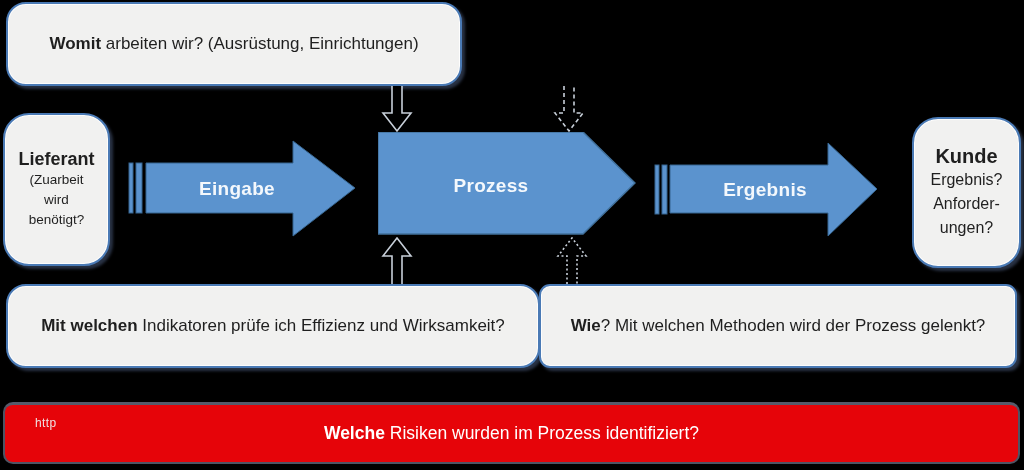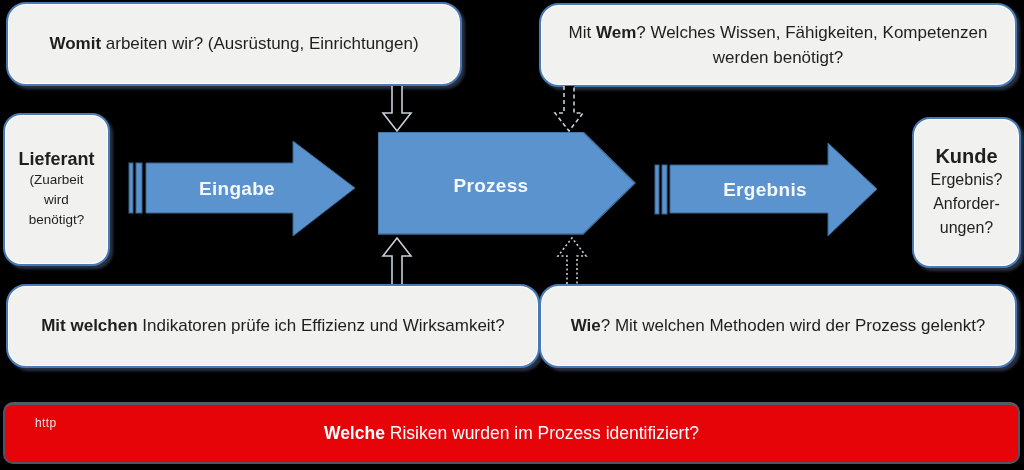--- a/index.html
+++ b/index.html
@@ -8,21 +8,21 @@
     font-family:"Liberation Sans", sans-serif; overflow:hidden;
   }
   .bubble {
     position:absolute; box-sizing:border-box;
     background:#f1f1f0; border:2px solid #4a7ab5;
     box-shadow:3px 3px 3px rgba(90,110,150,.45), inset 0 0 0 1px #fdfdfd;
     color:#1f1f1f; display:flex; align-items:center; justify-content:center;
     text-align:center;
   }
   .bubble.wide { border-radius:20px; font-size:17px; line-height:1.5; padding:4px 20px; }
-  .bubble.side { border-radius:18px; flex-direction:column; padding:6px 4px; }
+  .bubble.side { border-radius:26px; flex-direction:column; padding:6px 4px; }
   .bubble b { font-weight:700; }
   .box-title { font-weight:700; font-size:18px; }
   .box-sub { font-size:13.5px; line-height:1.5; white-space:pre-line; }
   #box-customer .box-title { font-size:20px; }
   #box-customer .box-sub { font-size:16px; }
   .abs { position:absolute; }
   .arrow-label {
     font-weight:700; fill:#f4f8fc; font-size:19px;
     text-anchor:middle; dominant-baseline:middle;
     letter-spacing:.3px;
@@ -44,25 +44,20 @@
 <body>
 
 <div class="stage">
 
   <div class="bubble wide" id="box-tools" style="left:6px; top:2px; width:456px; height:84px;">
     <div>
       <b>Womit</b><span> arbeiten wir? (Ausrüstung, Einrichtungen)</span>
     </div>
   </div>
 
-  <div class="bubble wide" id="box-people" style="left:539px; top:3px; width:478px; height:84px;">
-    <div>
-      <span>Mit </span><b>Wem</b><span>? Welches Wissen, Fähigkeiten, Kompetenzen werden benötigt?</span>
-    </div>
-  </div>
 
   <div class="bubble side" id="box-supplier" style="left:3px; top:113px; width:107px; height:153px;">
     <div class="box-title">Lieferant</div>
     <div class="box-sub">(Zuarbeit
 wird
 benötigt?</div>
   </div>
 
   <div class="bubble side" id="box-customer" style="left:912px; top:117px; width:109px; height:151px;">
     <div class="box-title">Kunde</div>
@@ -109,21 +104,21 @@
   <svg class="abs" style="left:554px; top:237px;" width="36" height="47" viewBox="0 0 36 47">
     <path d="M13,47 L13,19 L4,19 L18,1 L32,19 L23,19 L23,47" fill="#000" stroke="#c7cfd9" stroke-width="1.6" stroke-dasharray="2 2.5"></path>
   </svg>
 
   <div class="bubble wide" id="box-indicators" style="left:6px; top:284px; width:534px; height:84px;">
     <div>
       <b>Mit welchen</b><span> Indikatoren prüfe ich Effizienz und Wirksamkeit?</span>
     </div>
   </div>
 
-  <div class="bubble wide" id="box-methods" style="left:539px; top:284px; width:478px; height:84px;">
+  <div class="bubble wide" id="box-methods" style="left:539px; top:284px; width:478px; height:84px;border-radius:11px;">
     <div>
       <b>Wie</b><span>? Mit welchen Methoden wird der Prozess gelenkt?</span>
     </div>
   </div>
 
   <div id="risk-bar">
     <span id="watermark">http</span>
     <div>
       <b>Welche</b><span> Risiken wurden im Prozess identifiziert?</span>
     </div>

